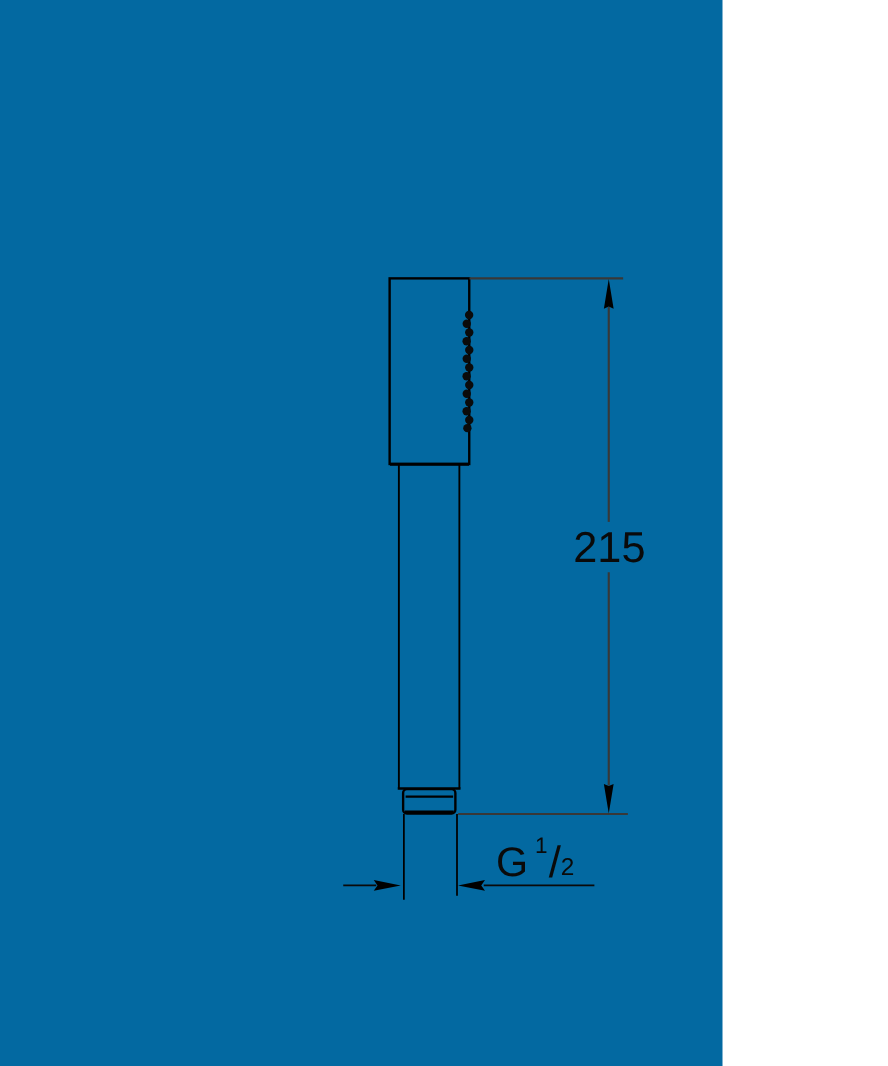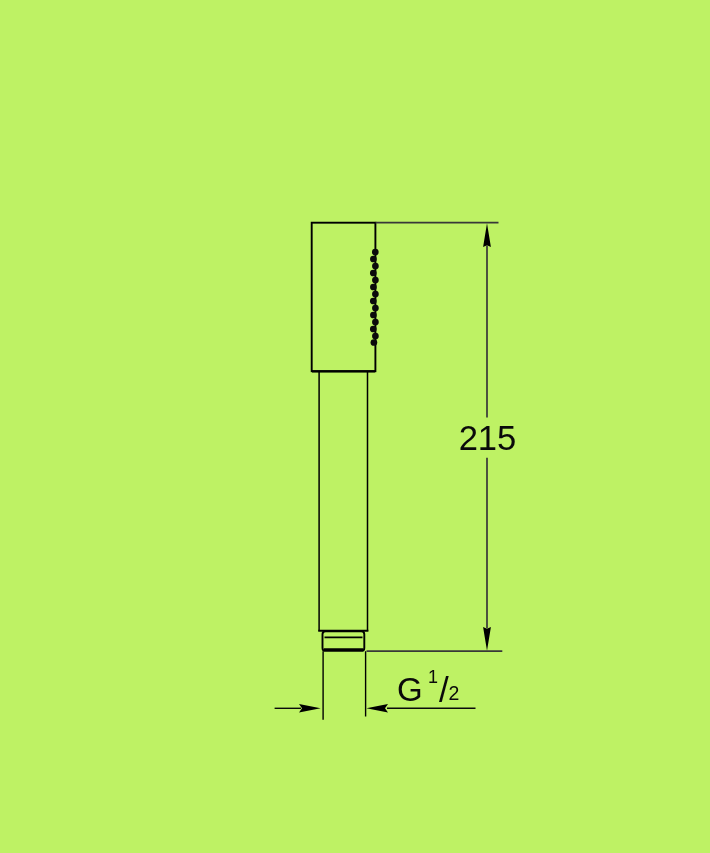--- a/index.html
+++ b/index.html
@@ -1,16 +1,16 @@
 <!DOCTYPE html>
 <html><head>
 <meta charset="utf-8">
 <style>
   html,body{margin:0;padding:0;background:#ffffff;}
-  .page{width:710px;height:853px;position:relative;background:#bef264;overflow:hidden;
+  .page{width:578px;height:853px;position:relative;background:#0369a1;overflow:hidden;
         font-family:"Liberation Sans", sans-serif;}
   svg{position:absolute;left:0;top:0;will-change:transform;}
   text{font-family:"Liberation Sans", sans-serif;fill:#0a0a0a;opacity:0.999;}
 </style>
 </head>
 <body>
 
 <div class="page">
 <svg width="710" height="853" viewBox="0 0 710 853">
 

